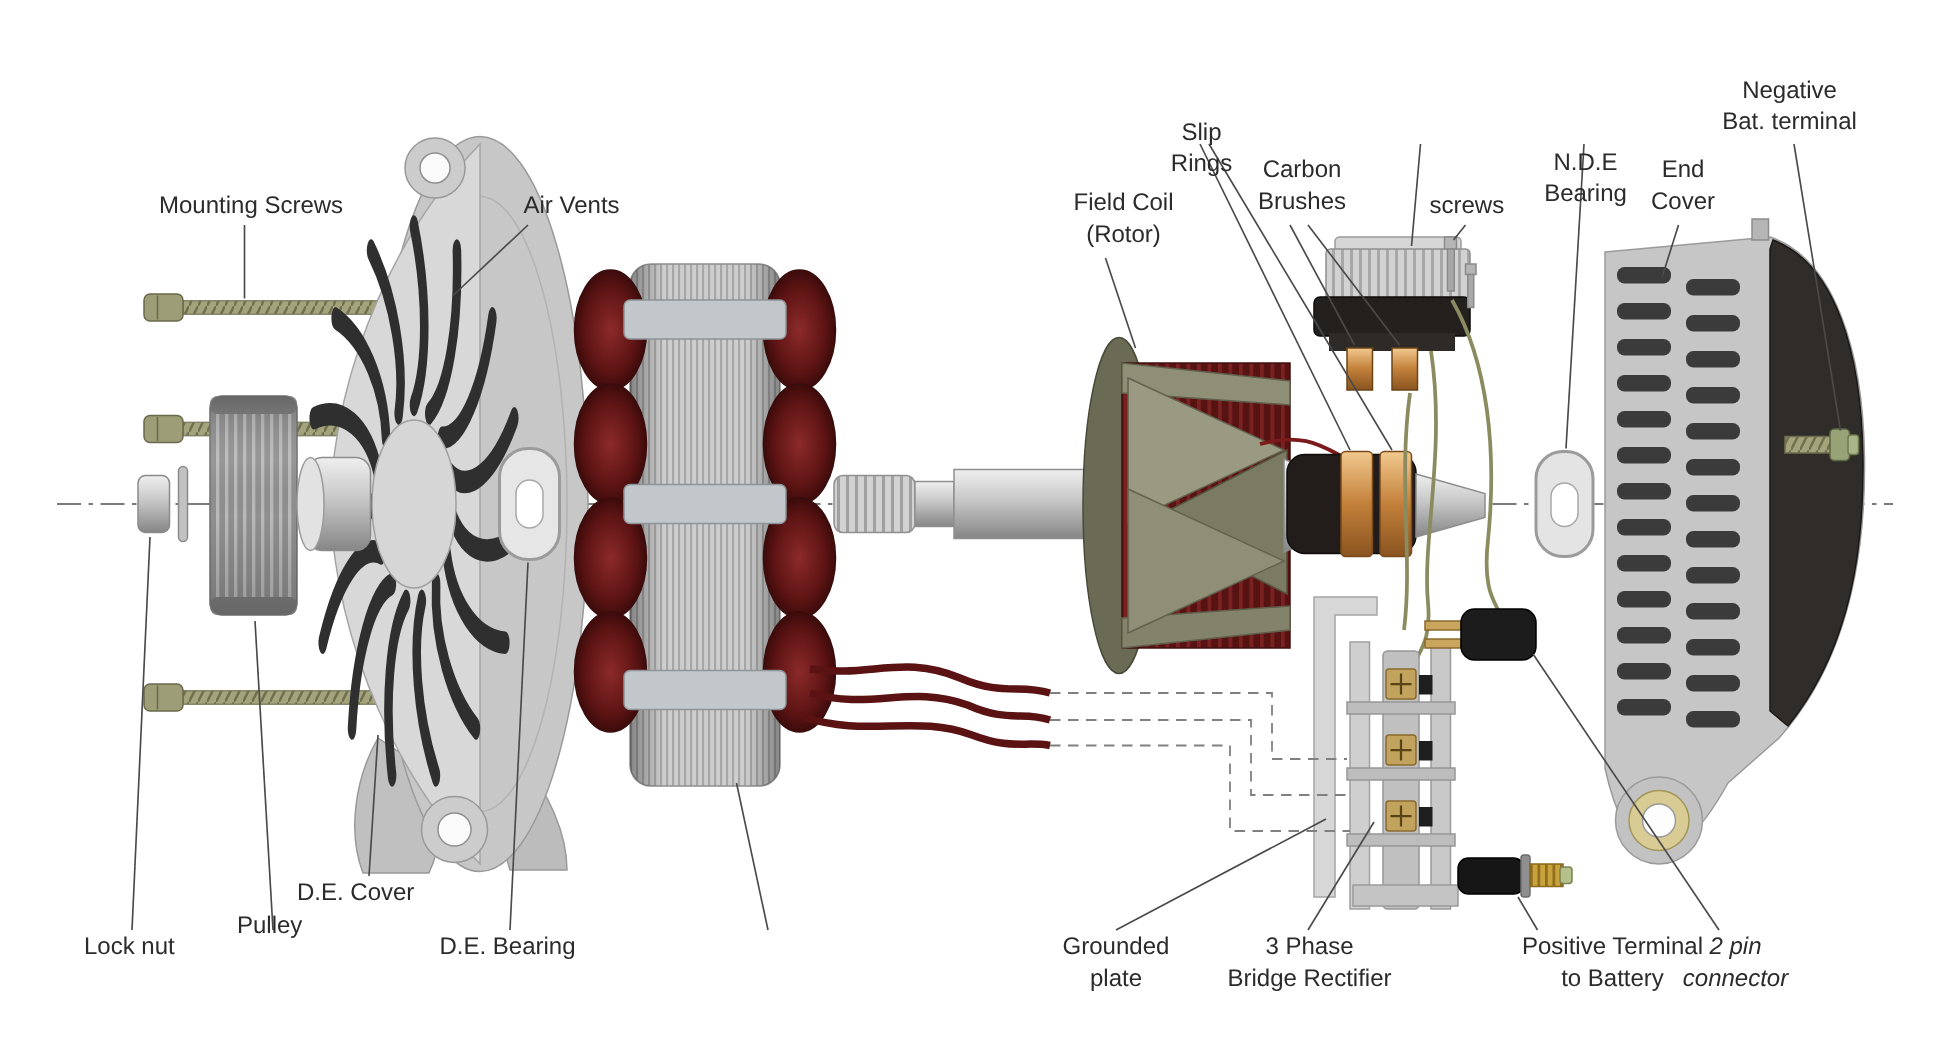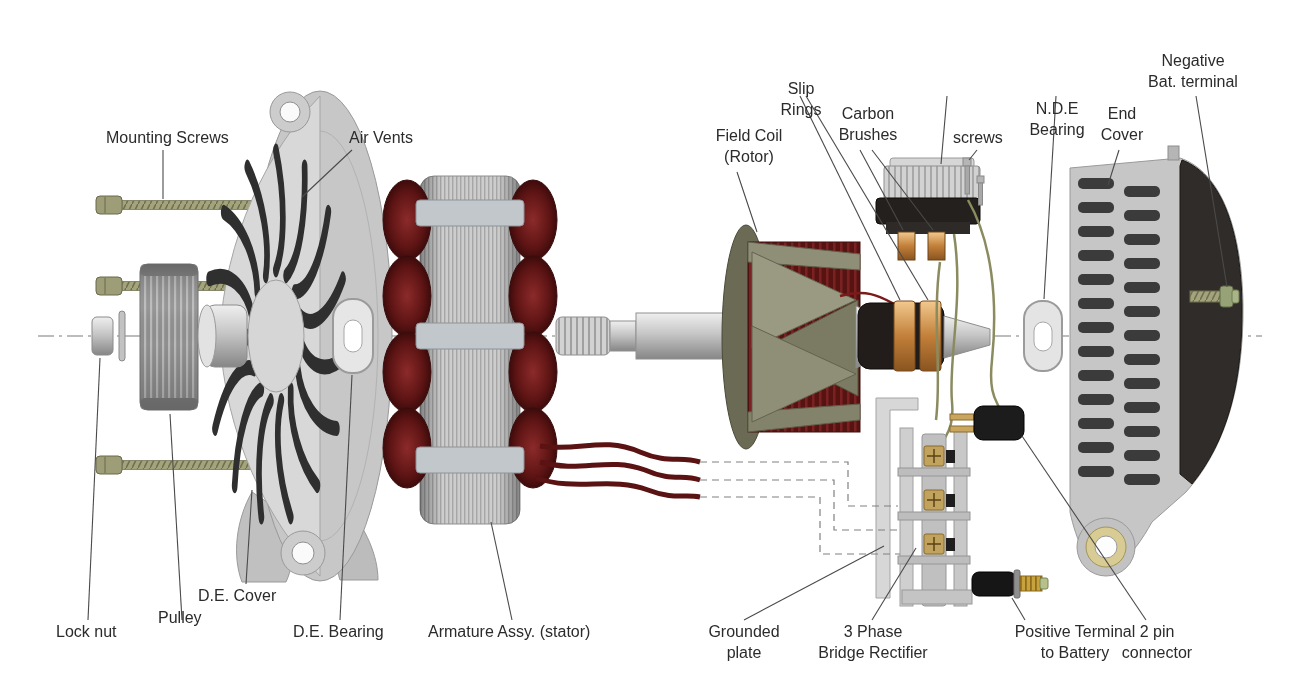--- a/index.html
+++ b/index.html
@@ -343,23 +343,22 @@
 <div class="lbl c" style="left:1024px;top:51px;width:66px;margin-top:48px;">N.D.E
 Bearing</div>
 <div class="lbl c" style="left:1096px;top:104px;width:52px;">End
 Cover</div>
 <div class="lbl c" style="left:1146px;top:51px;width:94px;">Negative
 Bat. terminal</div>
 <div class="lbl" style="left:56px;top:622px;width:70px;">Lock nut</div>
 <div class="lbl" style="left:158px;top:608px;width:56px;">Pulley</div>
 <div class="lbl" style="left:198px;top:586px;width:86px;">D.E. Cover</div>
 <div class="lbl" style="left:293px;top:622px;width:102px;">D.E. Bearing</div>
-<div class="lbl" style="left:428px;top:622px;width:180px;">Armature Assy. (stator)</div>
 <div class="lbl c" style="left:703px;top:622px;width:82px;">Grounded
 plate</div>
 <div class="lbl c" style="left:808px;top:622px;width:130px;">3 Phase
 Bridge Rectifier</div>
 <div class="lbl c" style="left:1008px;top:622px;width:134px;">Positive Terminal
 to Battery</div>
-<div class="lbl c" style="left:1114px;top:622px;width:86px;">2 pin
+<div class="lbl c" style="left:1114px;top:622px;width:86px;font-style:italic;">2 pin
 connector</div>
 
 </div>
 
 </body></html>

